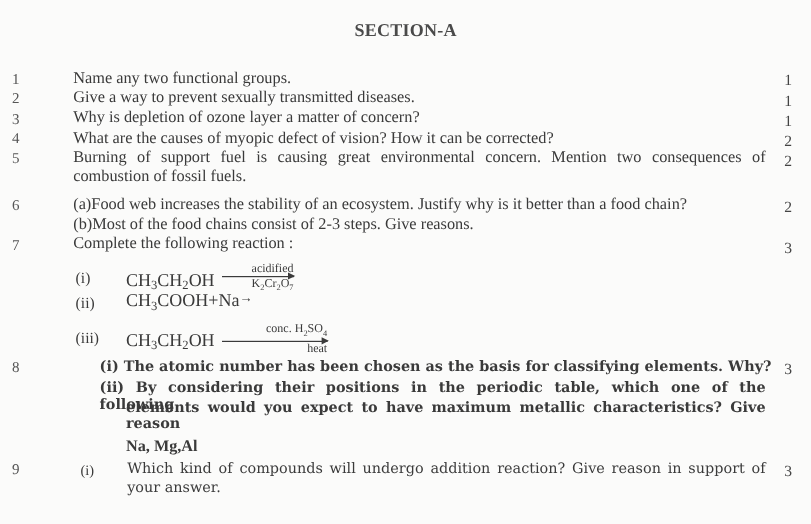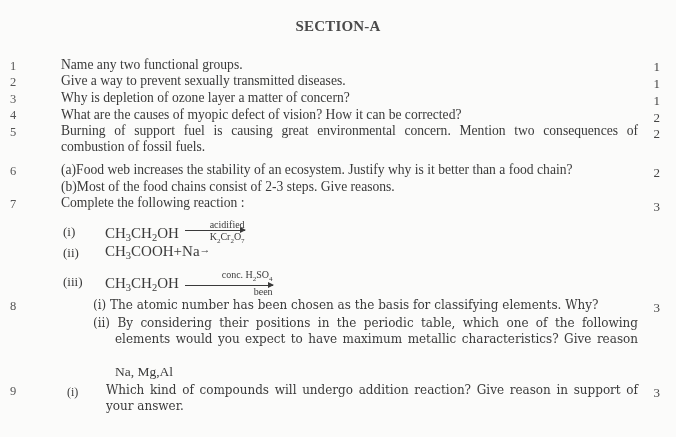--- a/index.html
+++ b/index.html
@@ -29,21 +29,21 @@
     .arrow .line {
       display: block; height: 1px; background: #3a3a3a; position: relative;
     }
     .arrow .line::after {
       content: ""; position: absolute; right: -1px; top: -3px;
       border-left: 6px solid #3a3a3a; border-top: 3.5px solid transparent; border-bottom: 3.5px solid transparent;
     }
     .arrow .above, .arrow .below {
       display: block; text-align: right; font-size: 10px; line-height: 11px;
     }
-    .q8 { position: absolute; left: 93px; right: 30px; font-family: "DejaVu Serif", serif; font-size: 12px; }
+    .q8 { position: absolute; left: 83px; right: 30px; font-family: "DejaVu Serif", serif; font-size: 12px; font-weight: bold; }
     .q8 .line { position: absolute; white-space: nowrap; }
     .justify { text-align: justify; text-align-last: justify; white-space: normal !important; }
   </style>
 </head>
 <body>
 
 <div class="page">
 
   <div class="title">SECTION-A</div>
 
@@ -109,21 +109,21 @@
       </span>
     </div>
 
     <div>
       <span class="roman" style="top:274px">(iii)</span>
       <span class="chem" style="top:271px">
         <span>CH</span><span class="sub">3</span><span>CH</span><span class="sub">2</span><span>OH</span>
         <span class="arrow" style="width:88px; top:-2px">
           <span class="above"><span>conc. H</span><span class="sub">2</span><span>SO</span><span class="sub">4</span></span>
           <span class="line"></span>
-          <span class="below">been</span>
+          <span class="below">heat</span>
         </span>
       </span>
     </div>
   </div>
 
   <div>
     <span class="qnum" style="top:299px">8</span>
     <span class="marks" style="top:300px">3</span>
     <div class="q8" style="top:0; height:437px">
       <span class="line" style="top:298px; left:0">(i) The atomic number has been chosen as the basis for classifying elements. Why?</span>

